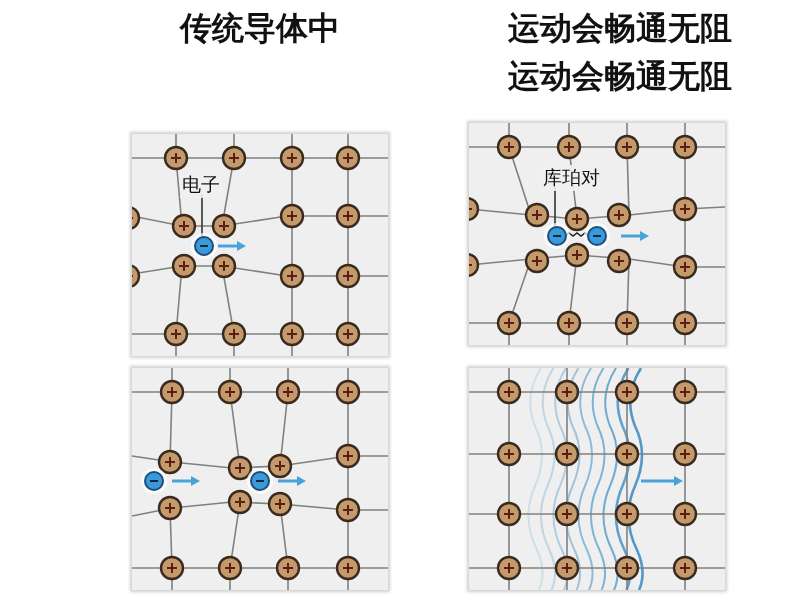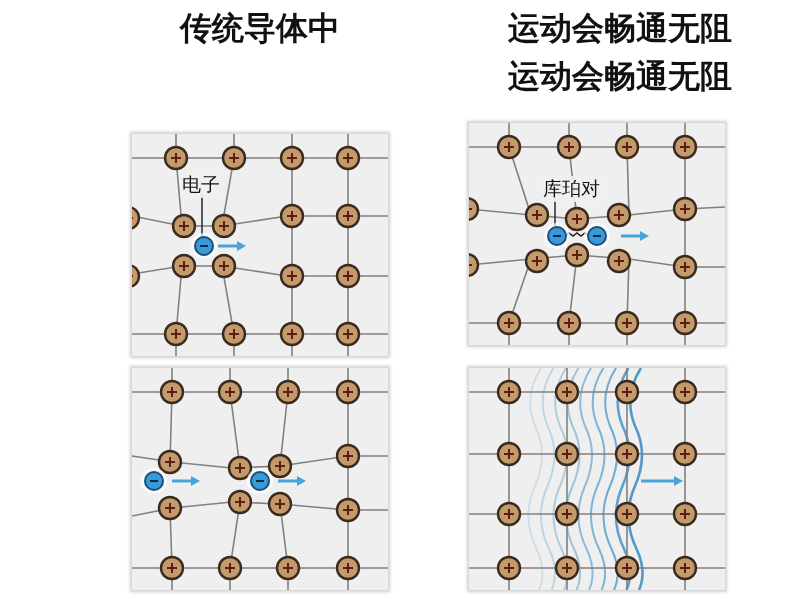--- a/index.html
+++ b/index.html
@@ -221,21 +221,21 @@
       <g>
         <circle cx="128" cy="113" r="13" fill="#ffffff" opacity="0.7"></circle>
         <circle cx="128" cy="113" r="9" fill="#3a9ad9" stroke="#1d4f7a" stroke-width="2"></circle>
         <line x1="124" y1="113" x2="132" y2="113" stroke="#0d2a44" stroke-width="2"></line>
       </g>
       <g>
         <line x1="152" y1="113" x2="174" y2="113" stroke="#4aa3d8" stroke-width="3"></line>
         <path d="M180 113 L171 108 L171 118Z" fill="#4aa3d8"></path>
       </g>
     </svg>
-  <div class="lbl" style="left:72px;top:53px;text-align:center;">库珀对</div>
+  <div class="lbl" style="left:72px;top:42px;text-align:center;">库珀对</div>
 </div>
 
 <div class="panel p3">
   <svg width="256" height="222">
       <g stroke="#808080" stroke-width="1.6" fill="none">
         <path d="M0 24H256"></path>
         <path d="M0 200H256"></path>
         <path d="M0 88 L40 94 L100 100 L148 98 L216 88 L256 88"></path>
         <path d="M0 148 L40 140 L100 134 L148 136 L216 142 L256 142"></path>
         <path d="M40 0 V24 L38 94 M38 140 L40 200 V222"></path>

